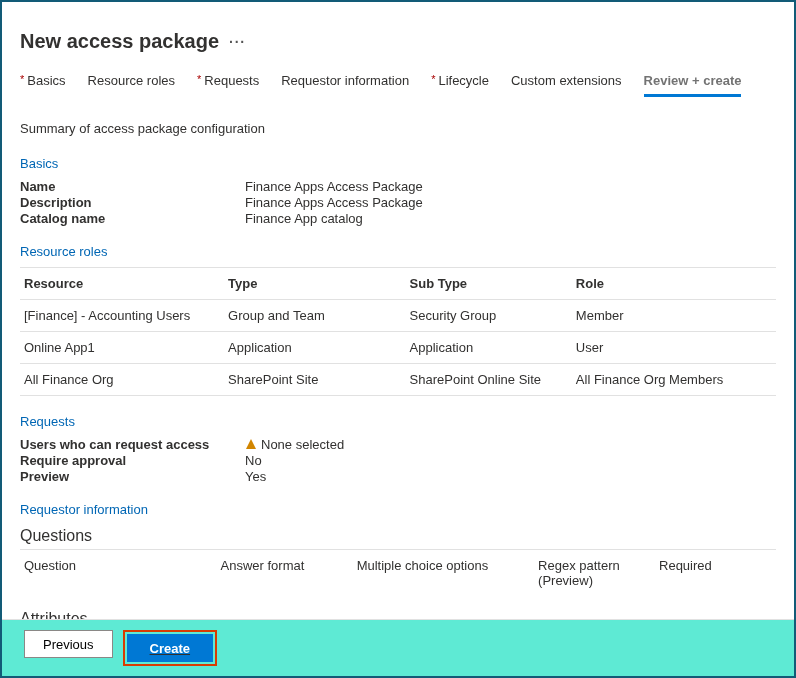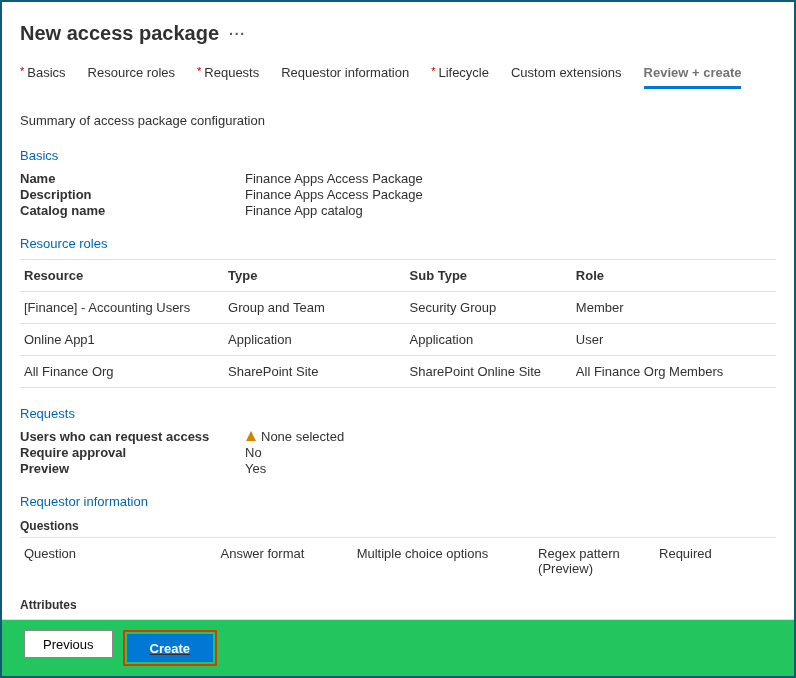--- a/index.html
+++ b/index.html
@@ -1,50 +1,50 @@
 <!DOCTYPE html>
 <html><head>
 <meta charset="utf-8">
 <style>
   * { box-sizing: border-box; }
   body {
     margin:0; padding:0; font-family:"Segoe UI", Arial, sans-serif;
     font-size:13px; color:#323130; background:#fff;
   }
   .frame { border:2px solid #125b77; width:796px; height:678px; overflow:hidden; position:relative; }
-  .content { padding:14px 18px 0 18px; }
+  .content { padding:22px 18px 0 18px; }
   .page-title { font-size:20px; font-weight:600; margin:6px 0 20px 0; display:flex; align-items:center; gap:10px;}
   .dots { color:#555; font-size:14px; letter-spacing:1px; }
   .tabs { display:flex; gap:22px; border-bottom:0; margin-bottom:24px; font-size:13px; }
   .tab { padding-bottom:6px; cursor:pointer; color:#323130; white-space:nowrap; }
   .tab.req::before { content:"*"; color:#a80000; margin-right:3px; font-size:11px; vertical-align:top;}
   .tab.active { font-weight:600; border-bottom:3px solid #0078d4; color:#737373; }
   .summary-intro { margin-bottom:20px; }
   .section-h { color:#0066b4; font-size:13px; margin:18px 0 8px 0; }
   .kv { display:flex; margin:1px 0; }
   .kv .k { width:225px; font-weight:600; }
   .kv .v { flex:1; }
   .kv .v .warn { display:inline-block; margin-right:4px; }
   .warn svg { vertical-align:-1px; }
   .tbl { width:100%; border-collapse:collapse; margin-top:6px; }
   .tbl th { text-align:left; font-weight:600; padding:8px 4px; border-bottom:1px solid #e1e1e1; border-top:1px solid #e1e1e1;}
   .tbl td { padding:8px 4px; border-bottom:1px solid #e1e1e1; }
   .tbl.rr th:nth-child(1),.tbl.rr td:nth-child(1){width:27%;}
   .tbl.rr th:nth-child(2),.tbl.rr td:nth-child(2){width:24%;}
   .tbl.rr th:nth-child(3),.tbl.rr td:nth-child(3){width:22%;}
   .tbl.rr th:nth-child(4),.tbl.rr td:nth-child(4){width:27%;}
-  .sub-h { font-weight:700; font-size:12px; margin:10px 0 4px 0;}
+  .sub-h { font-weight:400; font-size:16px; margin:10px 0 4px 0;}
   .qtbl { width:100%; border-collapse:collapse; }
   .qtbl th { text-align:left; font-weight:400; font-size:13px; padding:8px 4px; border-top:1px solid #e1e1e1; vertical-align:top;margin-left:32px;}
   .qtbl th:nth-child(1){width:26%;}
   .qtbl th:nth-child(2){width:18%;}
   .qtbl th:nth-child(3){width:24%;}
   .qtbl th:nth-child(4){width:16%;}
   .qtbl th:nth-child(5){width:16%;}
-  .footer { position:absolute; left:0; right:0; bottom:0; border-top:1px solid #e1e1e1; padding:10px 22px; display:flex; gap:10px; background:#22c55e;}
+  .footer { position:absolute; left:0; right:0; bottom:0; border-top:1px solid #e1e1e1; padding:10px 22px; display:flex; gap:10px; background:#5eead4;}
   .btn { height:28px; padding:0 18px; font-size:13px; border:1px solid #8a8886; background:#fff; cursor:pointer; }
   .btn.primary { background:#0078d4; color:#fff; border:1px solid #0078d4; font-weight:600; padding:0 22px;}
   .highlight-box { border:2px solid #d83b01; padding:2px; display:inline-flex;text-decoration:underline; }
 </style>
 </head>
 <body>
 
 <div class="frame">
   <div class="content">
     <div class="page-title">

